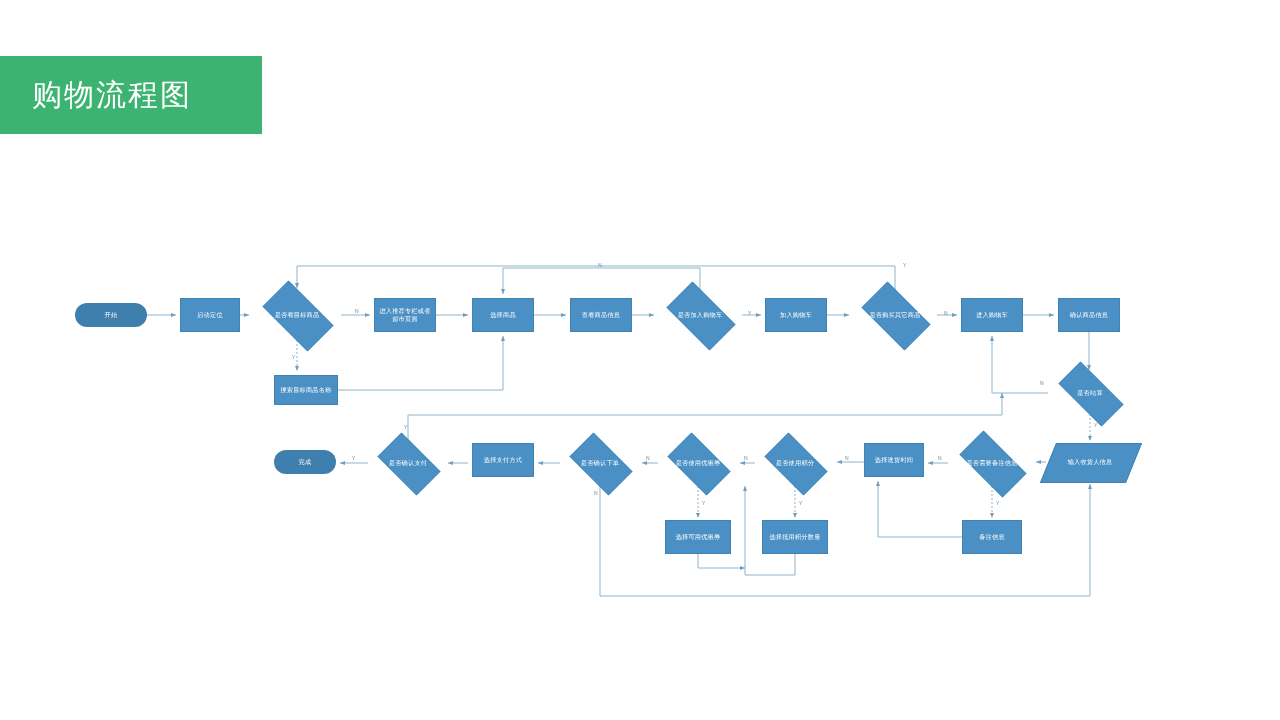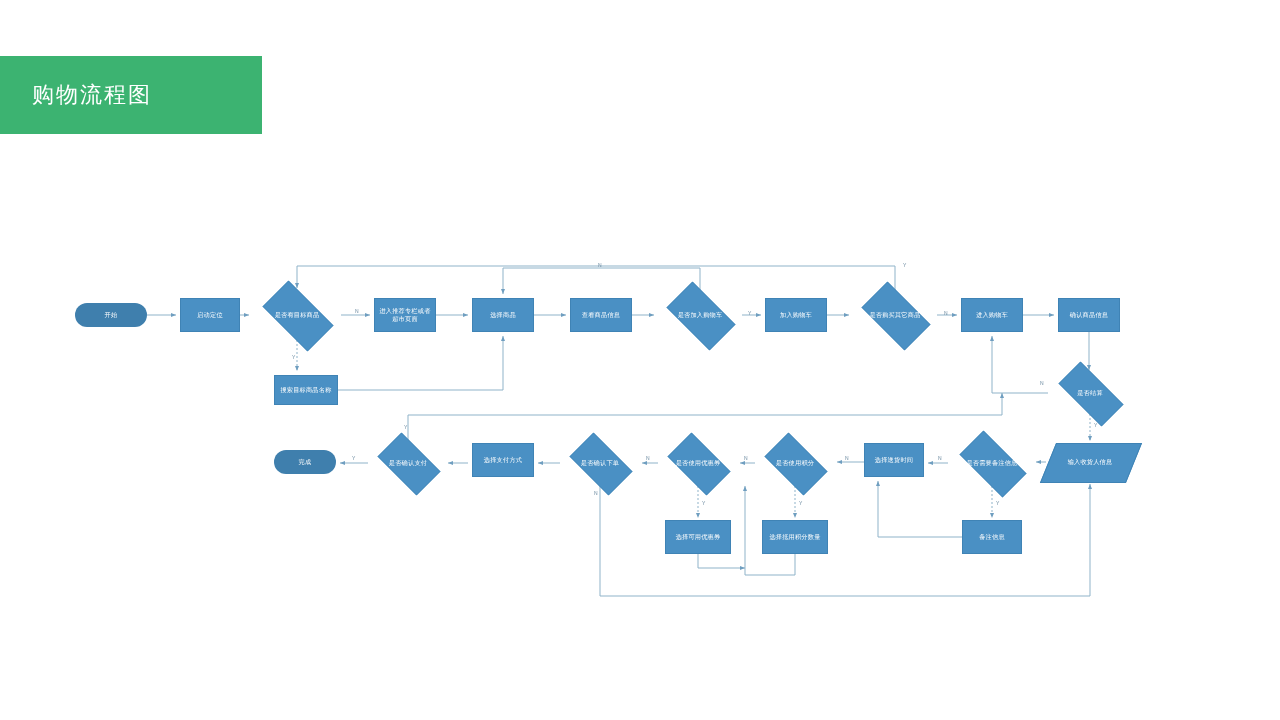--- a/index.html
+++ b/index.html
@@ -21,21 +21,21 @@
     width: 262px;
     height: 78px;
     background: #3cb371;
     display: flex;
     align-items: center;
     padding-left: 32px;
     box-sizing: border-box;
   }
   #title-banner .title-text {
     color: #ffffff;
-    font-size: 22px;
+    font-size: 30px;
     letter-spacing: 2px;
     font-family: "Liberation Serif", "DejaVu Serif", serif;
     white-space: nowrap;
   }
   #canvas {
     position: absolute;
     left: 0;
     top: 0;
     width: 1280px;
     height: 720px;

